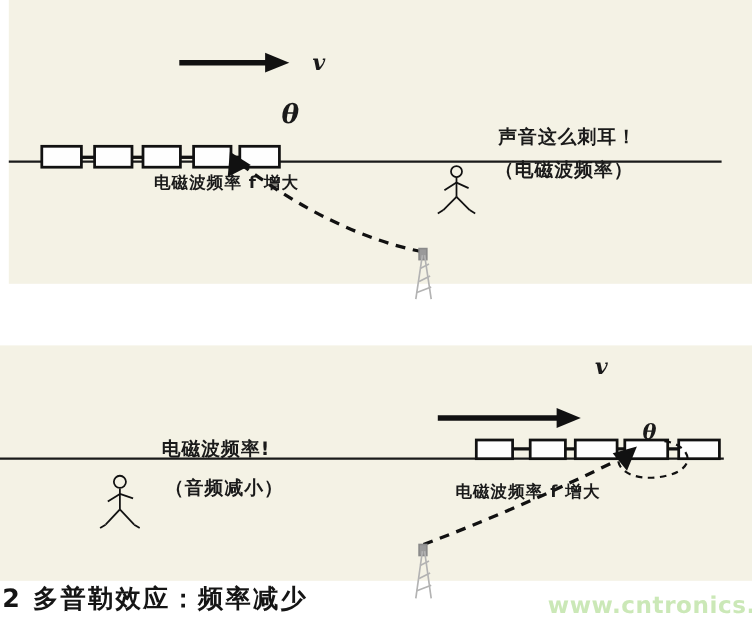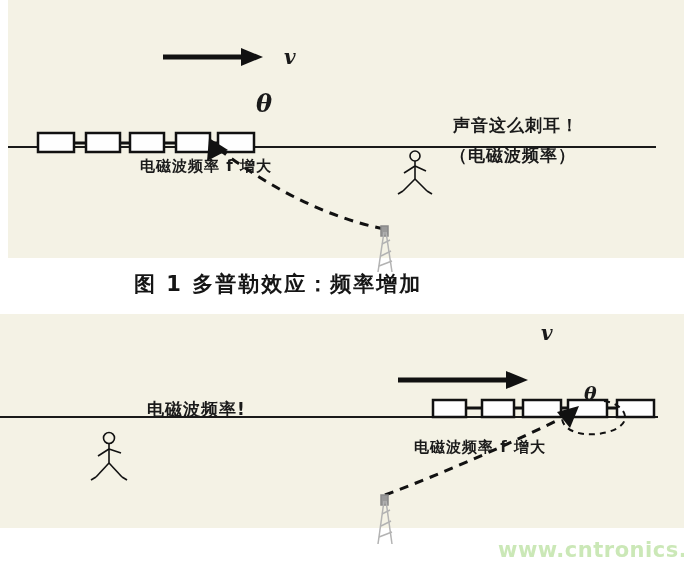--- a/index.html
+++ b/index.html
@@ -143,21 +143,22 @@
         <line x1="122" y1="477" x2="127" y2="480"></line>
       </g>
     </g>
   </svg>
 
   <div class="txt vel" id="v1">v</div>
   <div class="txt theta" id="theta1">θ</div>
   <div class="txt speech" id="speech1a">声音这么刺耳！</div>
   <div class="txt speech" id="speech1b">（电磁波频率）</div>
   <div class="txt wave-label" id="wave1">电磁波频率 f 增大</div>
-  <div class="txt caption" id="caption1">图 1 多普勒效应：频率增加</div>
 
   <div class="txt speech" id="speech2a">电磁波频率!</div>
+  <div class="txt speech" id="speech2b">（音频减小）</div>
   <div class="txt wave-label" id="wave2">电磁波频率 f 增大</div>
   <div class="txt vel" id="v2">v</div>
   <div class="txt theta" id="theta2">θ</div>
+  <div class="txt caption" id="caption2">2 多普勒效应：频率减少</div>
 
   <div class="txt" id="watermark">www.cntronics.com</div>
 </div>
 
 </body></html>

